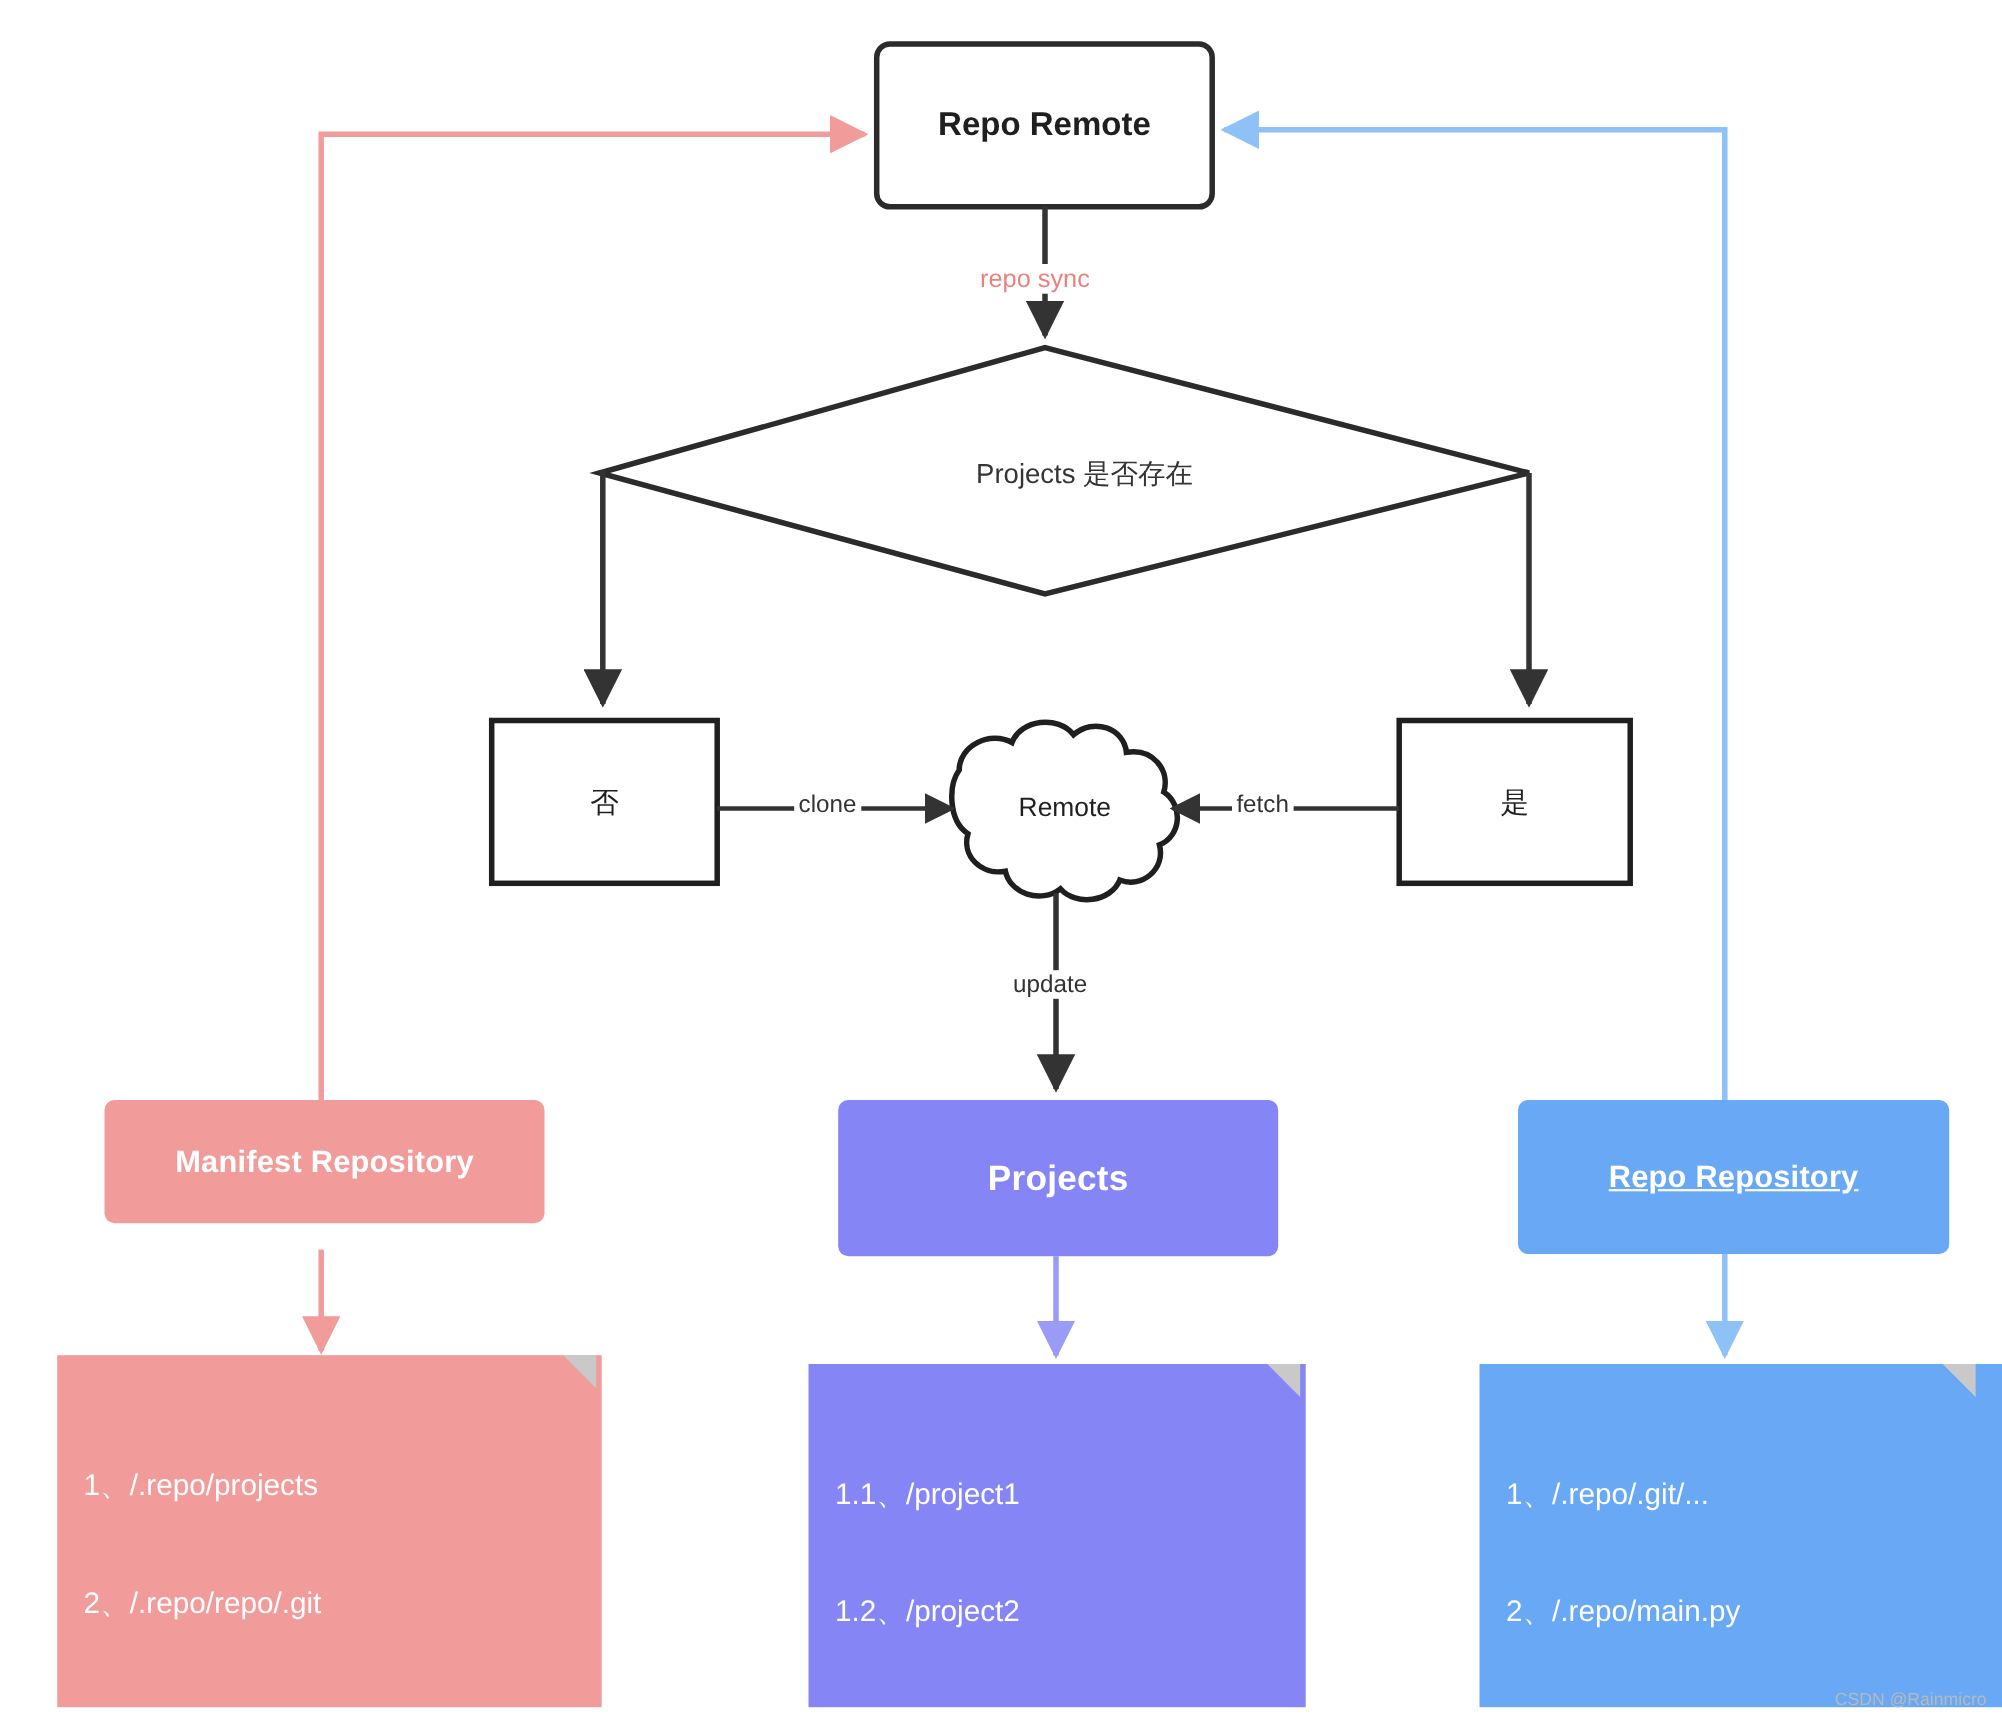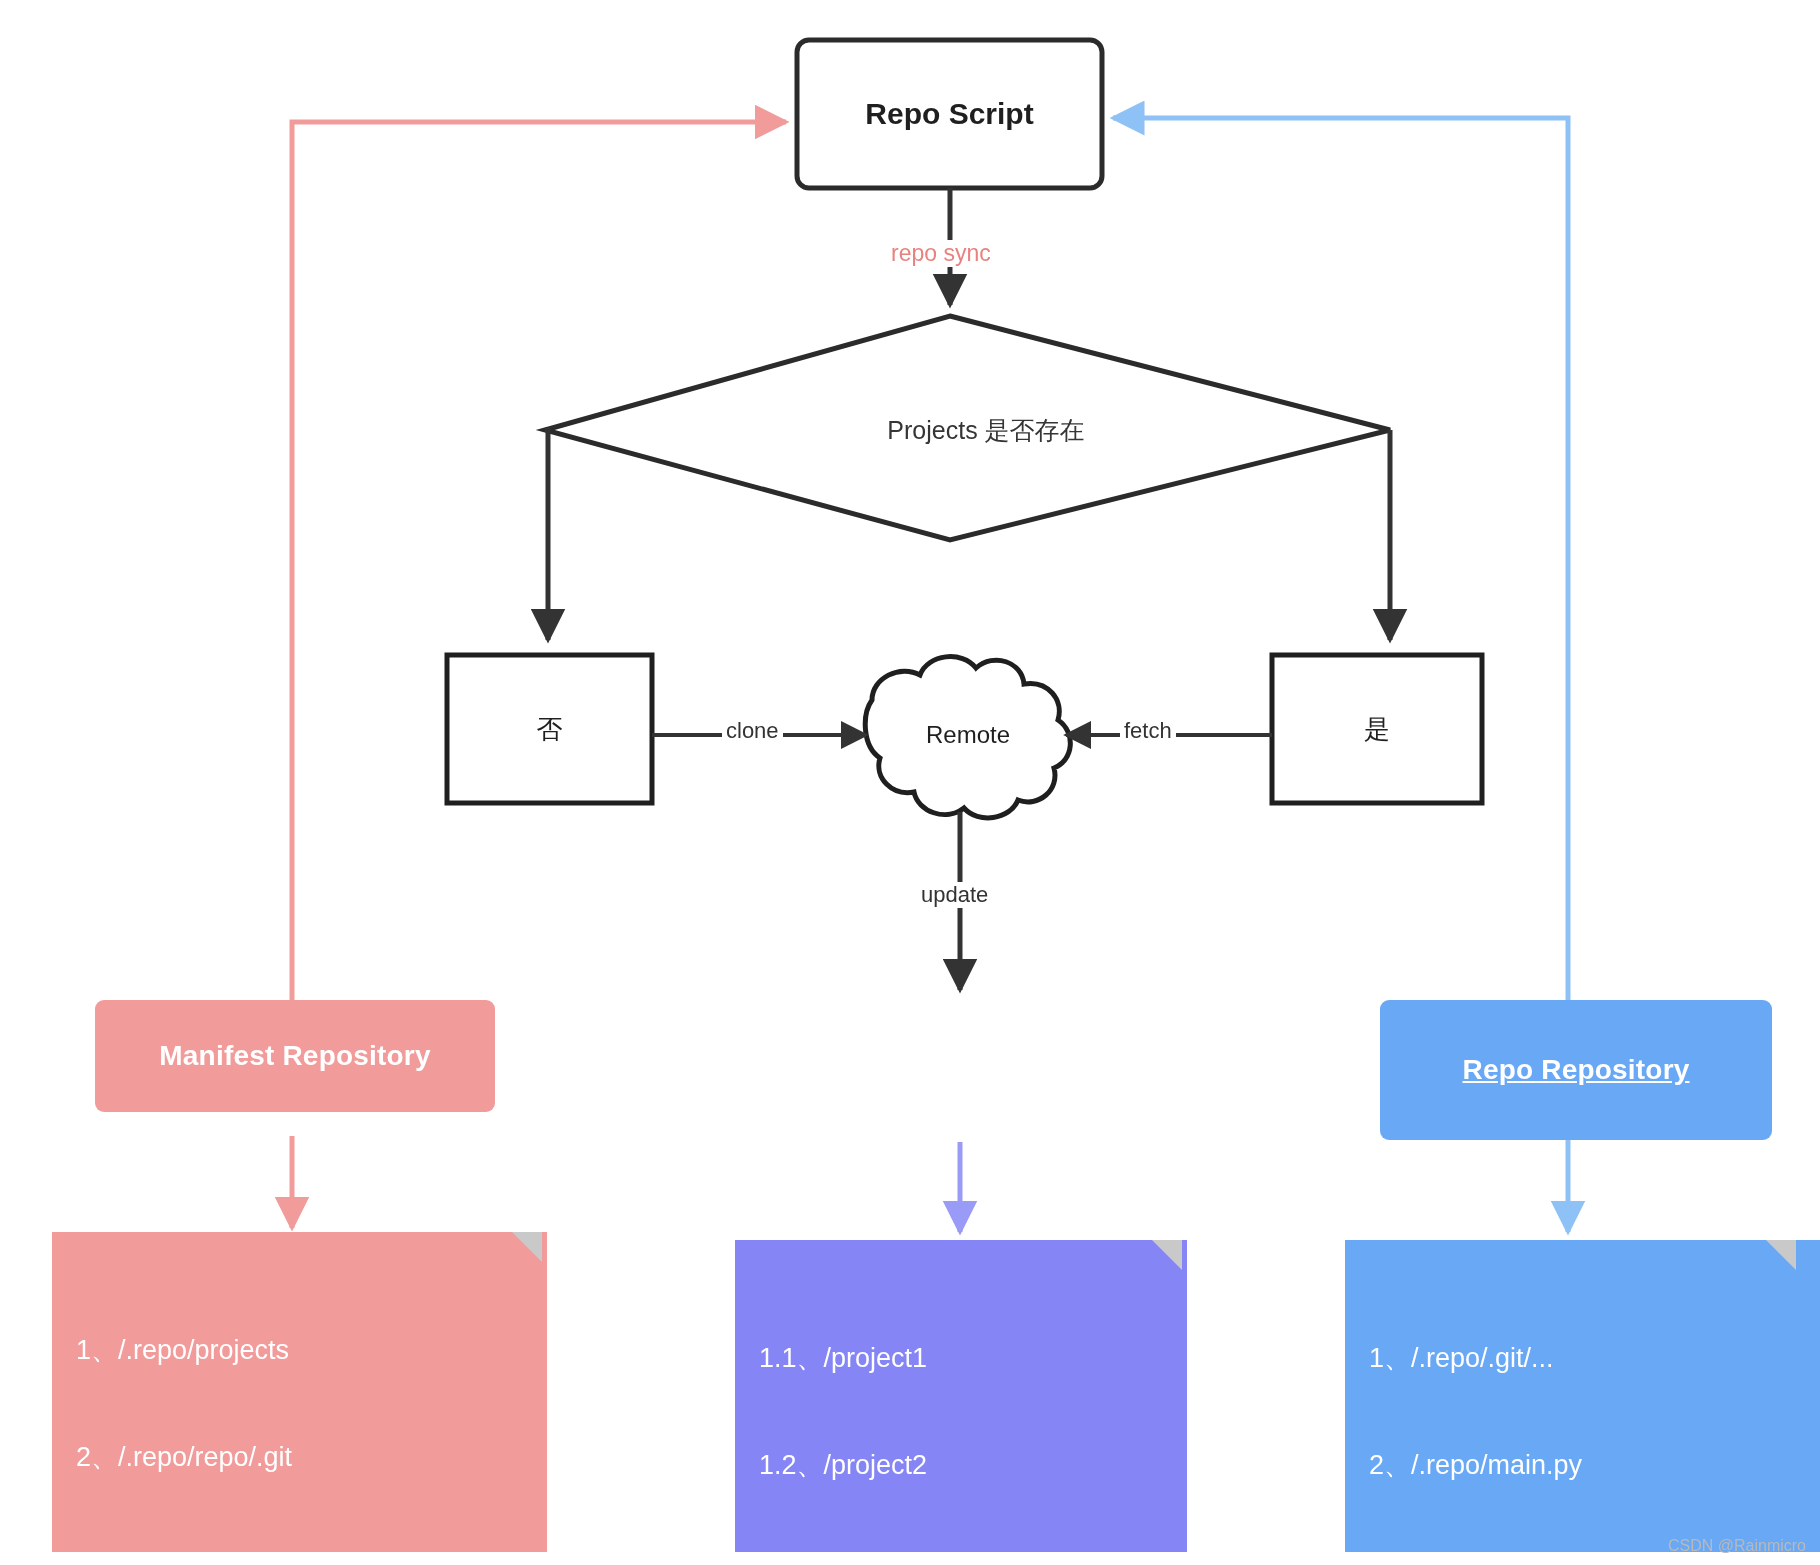--- a/index.html
+++ b/index.html
@@ -162,21 +162,21 @@
 
     <path d="M 1568 1000 L 1568 118 L 1113 118" fill="none" stroke="#8ec2f7" stroke-width="5" marker-end="url(#arrow-blue)"></path>
 
     <line x1="292" y1="1136" x2="292" y2="1228" stroke="#f19b9b" stroke-width="5" marker-end="url(#arrow-pink)"></line>
 
     <line x1="960" y1="1142" x2="960" y2="1232" stroke="#9a9af7" stroke-width="5" marker-end="url(#arrow-purple)"></line>
 
     <line x1="1568" y1="1140" x2="1568" y2="1232" stroke="#8ec2f7" stroke-width="5" marker-end="url(#arrow-blue)"></line>
   </svg>
 
-  <div class="node-text repo-script-label" style="left:797px; top:40px; width:305px; height:148px;">Repo Script</div>
+  <div class="node-text repo-script-label" style="left:797px; top:40px; width:305px; height:148px;">Repo Remote</div>
 
   <div class="node-text decision-label" style="left:736px; top:400px; width:500px; height:60px;">Projects 是否存在</div>
 
   <div class="node-text plain-box-label" style="left:447px; top:655px; width:205px; height:148px;">否</div>
 
   <div class="node-text plain-box-label" style="left:1272px; top:655px; width:210px; height:148px;">是</div>
 
   <div class="node-text cloud-label" style="left:878px; top:705px; width:180px; height:60px;">Remote</div>
 
   <div class="edge-label accent" style="left:887px; top:240px;">repo sync</div>
@@ -184,20 +184,23 @@
   <div class="edge-label" style="left:722px; top:718px;">clone</div>
 
   <div class="edge-label" style="left:1120px; top:718px;">fetch</div>
 
   <div class="edge-label" style="left:917px; top:882px;">update</div>
 
   <div class="card" style="left:95px; top:1000px; width:400px; height:112px; background:#f19b9b;">
     <span class="card-title">Manifest Repository</span>
   </div>
 
+  <div class="card" style="left:762px; top:1000px; width:400px; height:142px; background:#8585f5;">
+    <span class="card-title big">Projects</span>
+  </div>
 
   <div class="card" style="left:1380px; top:1000px; width:392px; height:140px; background:#68a8f5;text-decoration:underline;">
     <span class="card-title">Repo Repository</span>
   </div>
 
   <div class="note" style="left:52px; top:1232px; width:495px; height:320px; background:#f19b9b;">
     <span class="note-line">1、/.repo/projects</span>
     <span class="note-line">2、/.repo/repo/.git</span>
     <span class="note-line">3.1、/.repo/manifest/.git</span>
     

